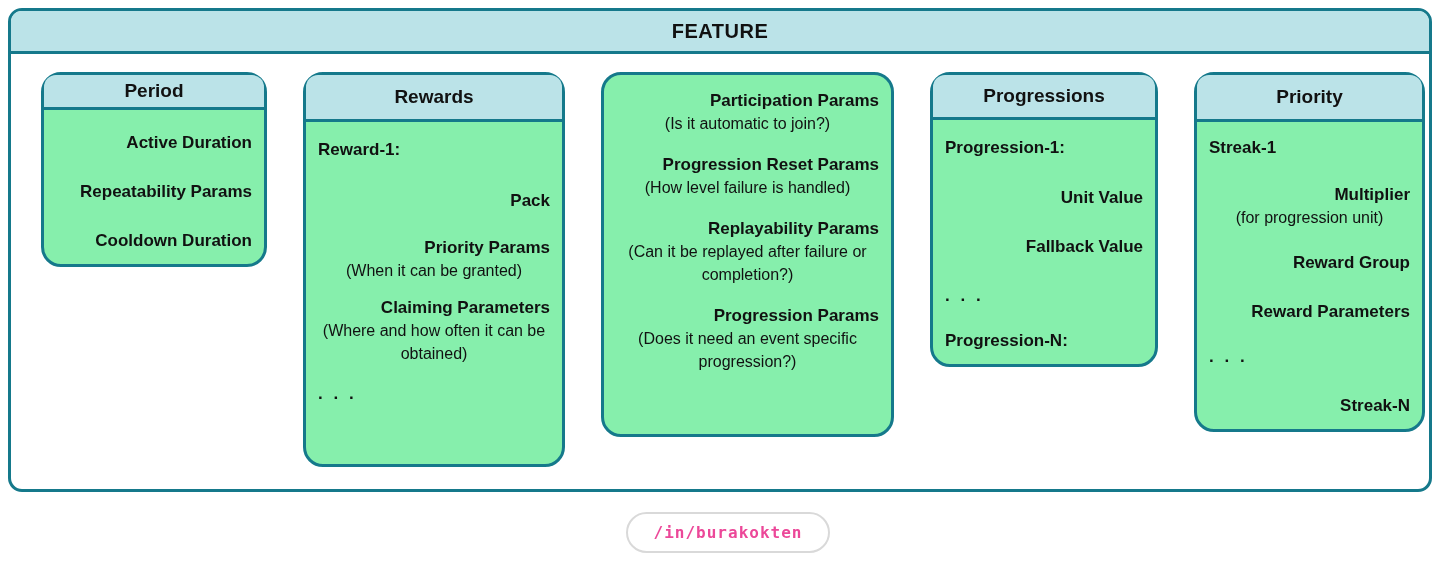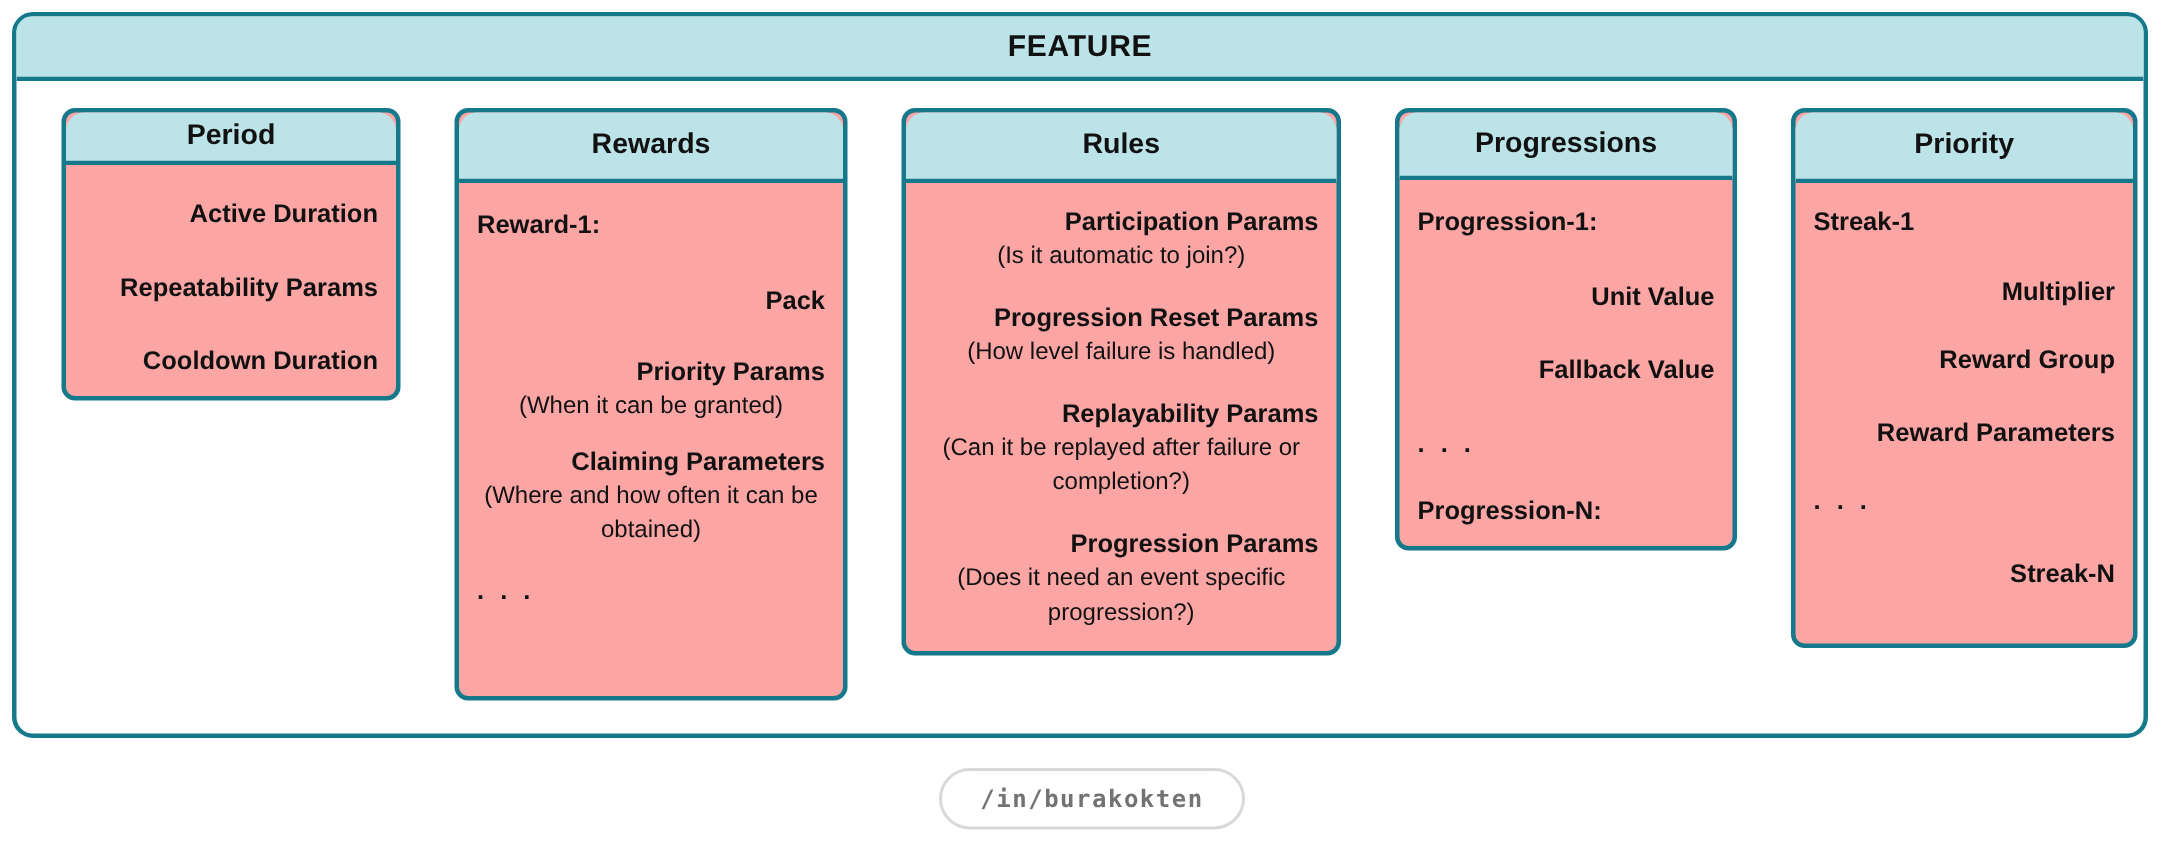--- a/index.html
+++ b/index.html
@@ -44,22 +44,22 @@
     flex: 1;
     display: flex;
     align-items: flex-start;
     gap: 36px;
     padding: 18px 26px 0 30px;
     box-sizing: border-box;
   }
   
   .card {
     border: 3px solid #15798b;
-    border-radius: 9px;
-    background: #fca5a5;
+    border-radius: 20px;
+    background: #86efac;
     box-sizing: border-box;
     display: flex;
     flex-direction: column;
     flex: 0 0 auto;
   }
   .card-header {
     height: 44px;
     background: #bbe3e8;
     border-bottom: 3px solid #15798b;
     border-radius: 12px 12px 0 0;
@@ -125,21 +125,21 @@
   }
   .handle-pill {
     border: 2px solid #d9d9d9;
     border-radius: 24px;
     padding: 9px 26px;
     background: #ffffff;
     font-family: "DejaVu Sans Mono", "Liberation Mono", monospace;
     font-size: 16px;
     font-weight: bold;
     letter-spacing: 1px;
-    color: #737373;
+    color: #ec4899;
     cursor: pointer;
     text-align: right;
   }
 </style>
 </head>
 <body>
 
 <div class="stage">
 
   <div class="feature-box">
@@ -163,21 +163,20 @@
           <div class="i-center r2">Pack</div>
           <div class="i-center r3">Priority Params</div>
           <div class="i-note r4">(When it can be granted)</div>
           <div class="i-center r5">Claiming Parameters</div>
           <div class="i-note r6">(Where and how often it can be obtained)</div>
           <div class="i-dots r7">. . .</div>
         </div>
       </div>
 
       <div class="card card-rules">
-        <div class="card-header">Rules</div>
         <div class="card-body">
           <div class="i-center g1">Participation Params</div>
           <div class="i-note">(Is it automatic to join?)</div>
           <div class="i-center gb">Progression Reset Params</div>
           <div class="i-note">(How level failure is handled)</div>
           <div class="i-center gb">Replayability Params</div>
           <div class="i-note">(Can it be replayed after failure or completion?)</div>
           <div class="i-center gb">Progression Params</div>
           <div class="i-note">(Does it need an event specific progression?)</div>
         </div>
@@ -192,20 +191,21 @@
           <div class="i-dots p4">. . .</div>
           <div class="i-left p5">Progression-N:</div>
         </div>
       </div>
 
       <div class="card card-streaks">
         <div class="card-header">Priority</div>
         <div class="card-body">
           <div class="i-left s1">Streak-1</div>
           <div class="i-center s2">Multiplier</div>
+          <div class="i-note s3">(for progression unit)</div>
           <div class="i-center s4">Reward Group</div>
           <div class="i-center s5">Reward Parameters</div>
           <div class="i-dots s6">. . .</div>
           <div class="i-left s7">Streak-N</div>
         </div>
       </div>
 
     </div>
   </div>
 

